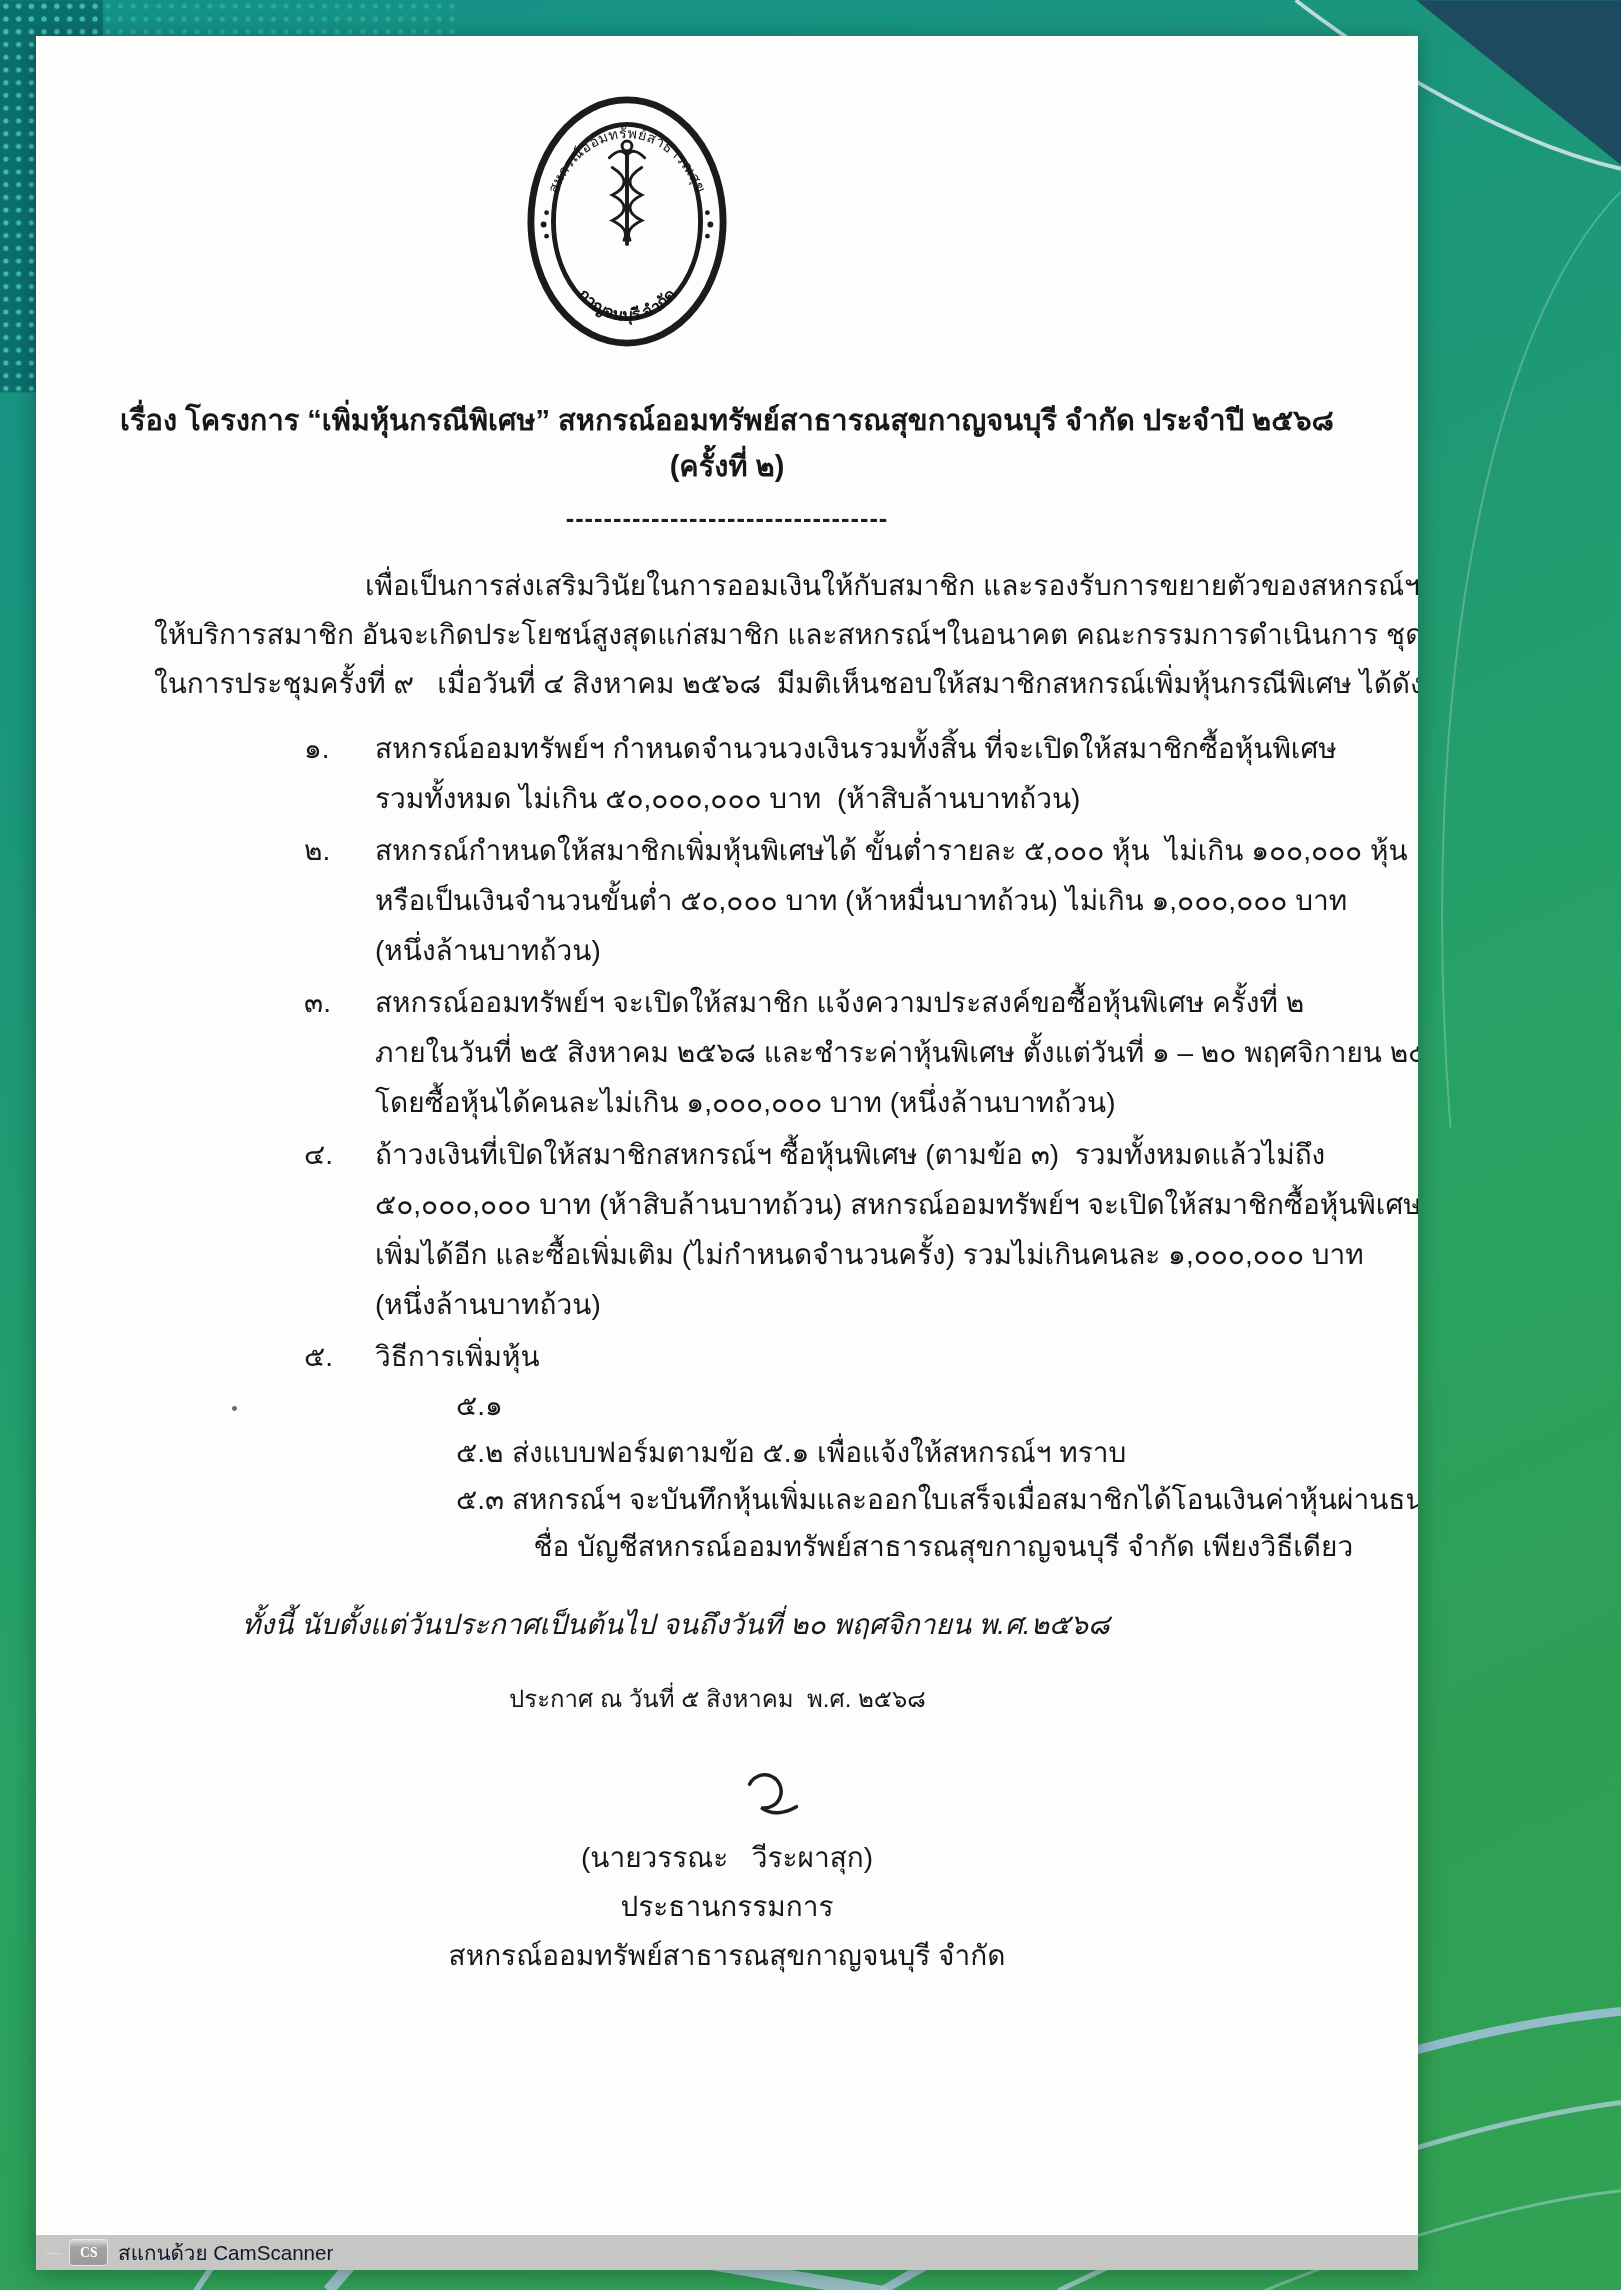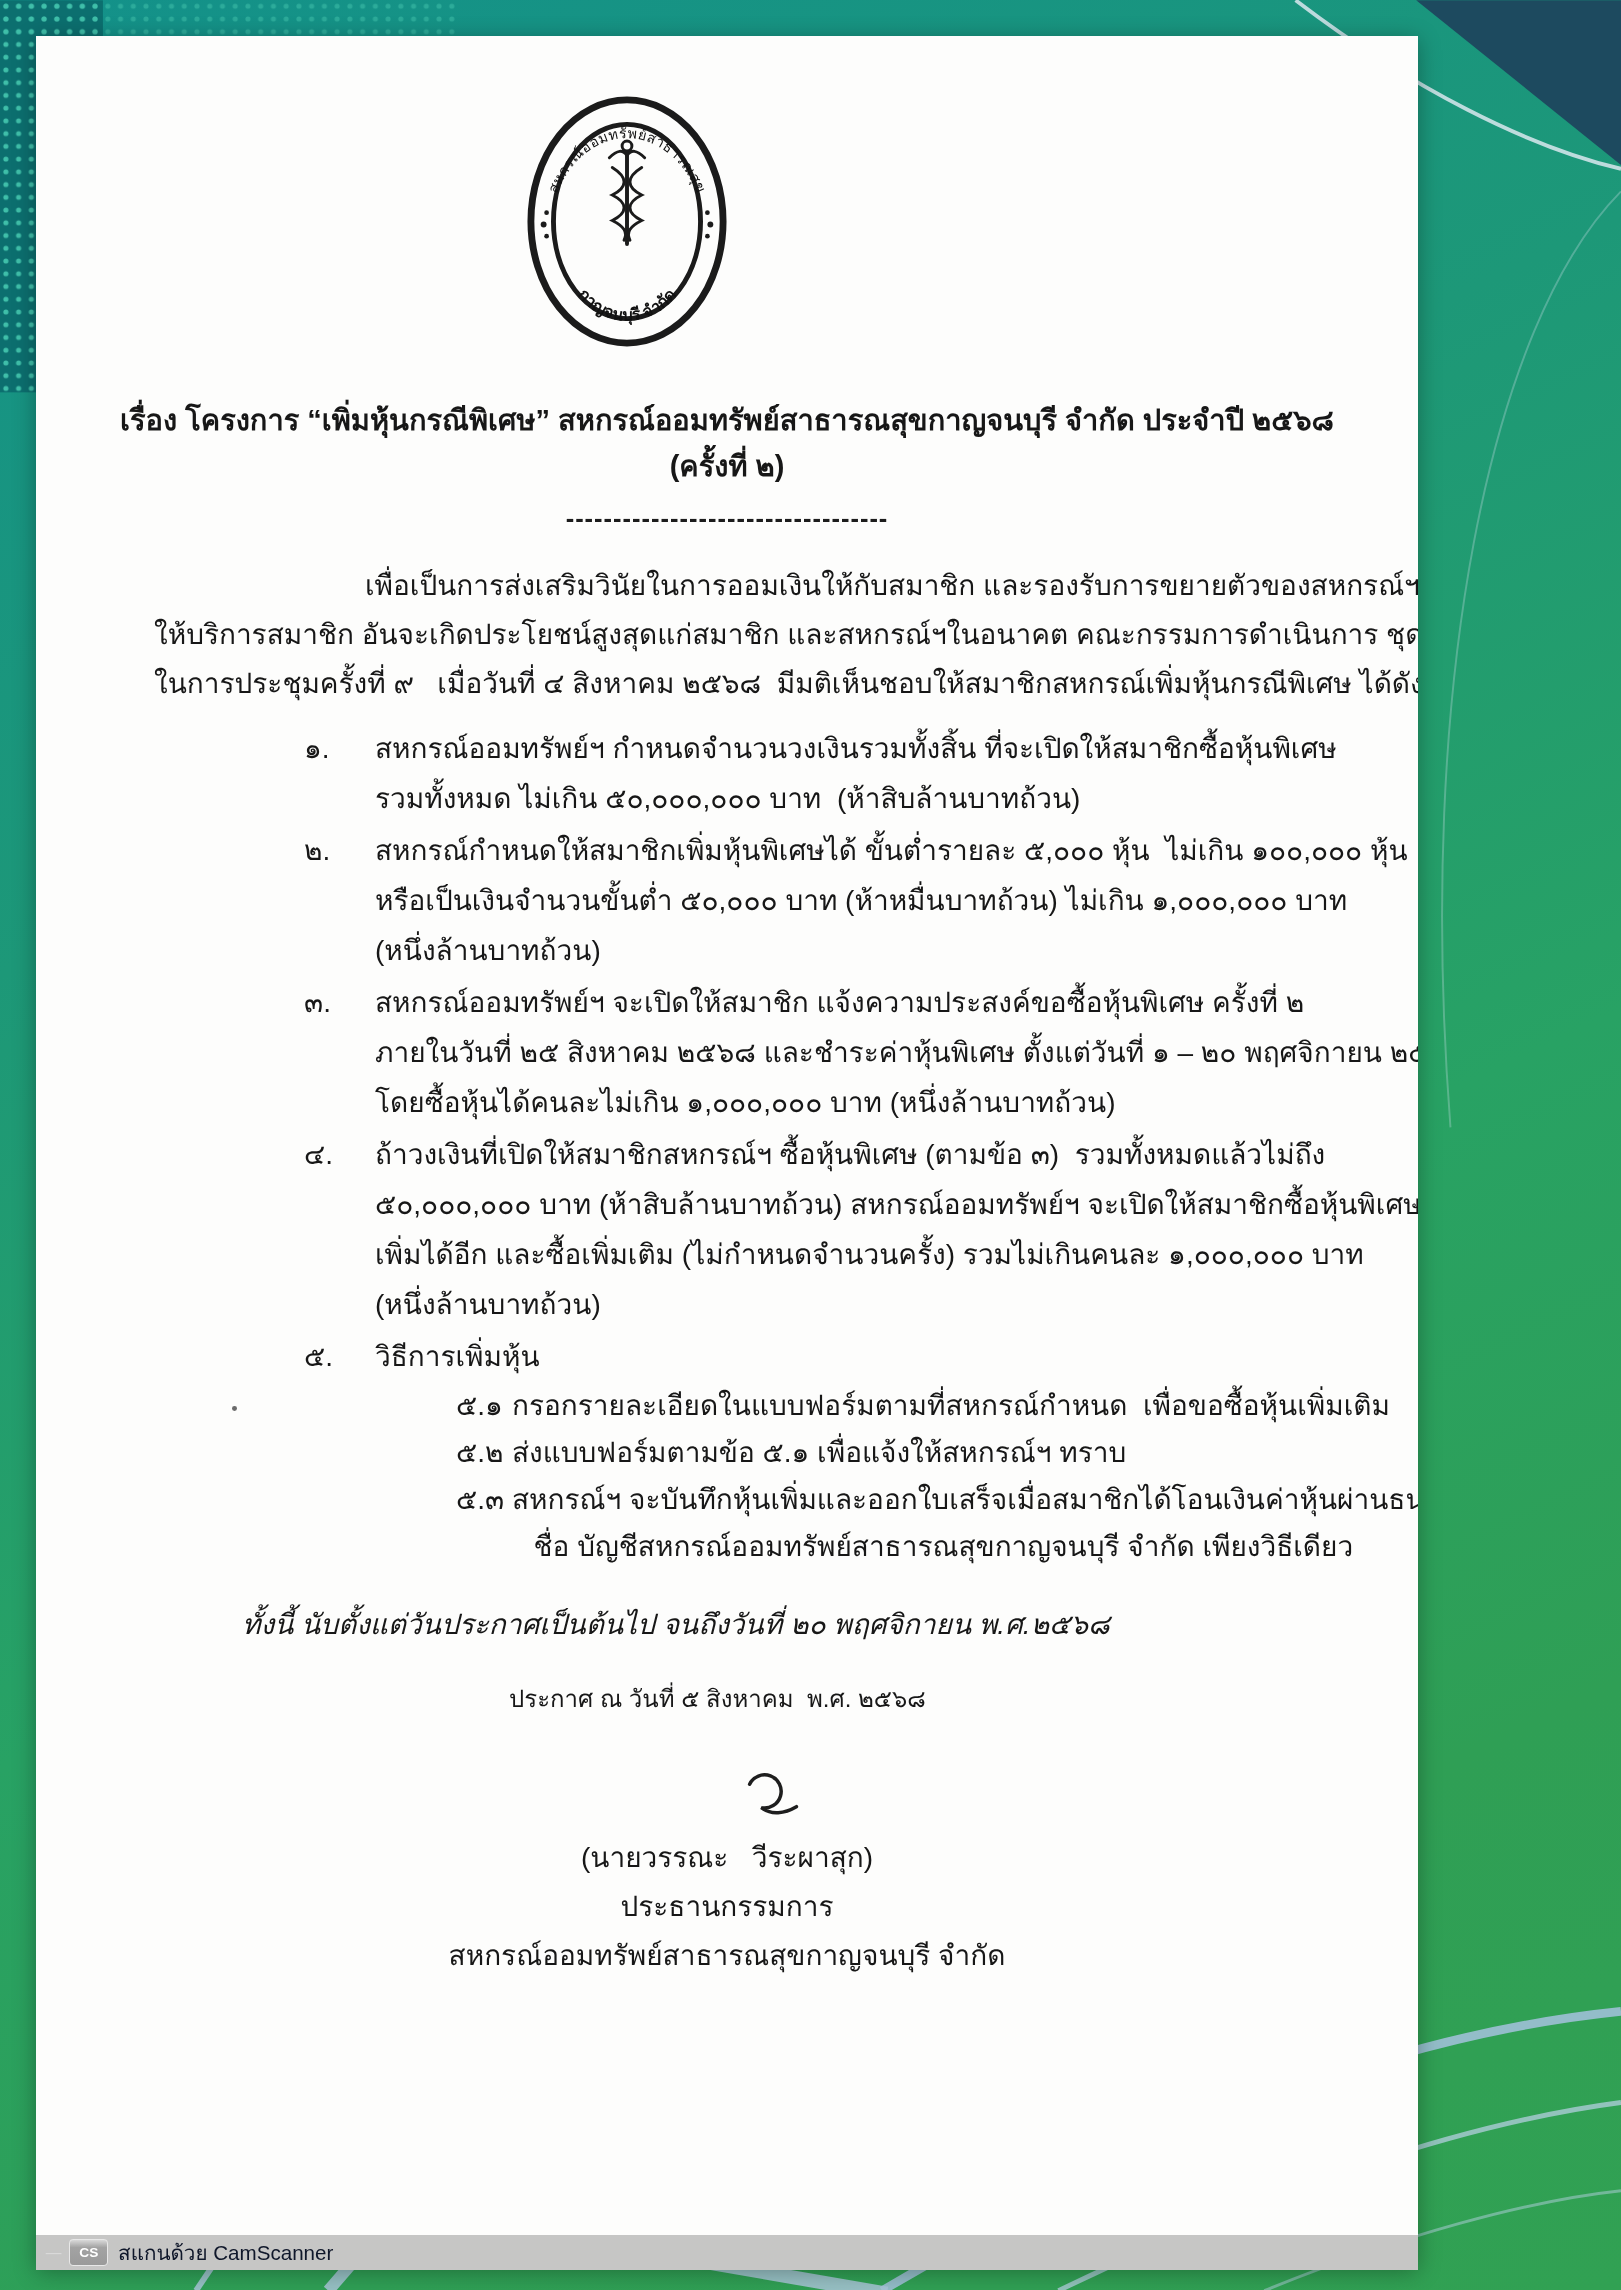--- a/index.html
+++ b/index.html
@@ -30,21 +30,21 @@
   .issued{margin:27.4px 0 0 473px;font-size:24px;line-height:47px;}
   .sigblock{margin-top:33px;text-align:center;font-size:28px;}
   .sig-squiggle{display:block;margin:0 auto;transform:translateX(47px);}
   .sig-name,.sig-pos,.sig-org{line-height:49px;white-space:pre;}
   .stray-dot{position:absolute;left:196px;top:1370px;width:4.9px;height:4.9px;border-radius:50%;background:#6b6b6b;}
   .wm-bar{position:absolute;left:0;right:0;bottom:0;height:35px;background:rgba(122,122,122,.42);
           display:flex;align-items:center;padding-left:9.8px;box-sizing:border-box;}
   .wm-dash{color:#d9d9d9;font-size:15.7px;margin-right:7.8px;}
   .wm-cs{width:37px;height:24.5px;background:linear-gradient(180deg,#d9d9d9 0%,#a3a3a3 30%,#9a9a9a 100%);
          border:1px solid #e8e8e8;border-radius:3.9px;color:#ffffff;font-weight:700;font-size:13.7px;
-         display:flex;align-items:center;justify-content:center;margin-right:9.8px;}
+         display:flex;align-items:center;justify-content:center;margin-right:9.8px;font-family:Liberation Serif, serif;}
   .wm-text{color:#0f172a;font-size:20.6px;}
 </style>
 </head>
 <body>
 
 <div class="stage">
 
   <svg class="decor" viewBox="0 0 1654 2337" aria-hidden="true">
     <defs>
       <pattern id="dots" width="13" height="13" patternUnits="userSpaceOnUse">
@@ -153,23 +153,20 @@
         </div>
       </div>
 
       <div class="item">
         <div class="item-num">๕.</div>
         <div class="item-body">
           <div class="tline">วิธีการเพิ่มหุ้น</div>
           <div class="subitems">
             <div class="subitem">
               <div class="sub-num">๕.๑</div>
-              <div>
-                <div class="tline">กรอกรายละเอียดในแบบฟอร์มตามที่สหกรณ์กำหนด  เพื่อขอซื้อหุ้นเพิ่มเติม</div>
-              </div>
             </div>
             <div class="subitem">
               <div class="sub-num">๕.๒</div>
               <div>
                 <div class="tline">ส่งแบบฟอร์มตามข้อ ๕.๑ เพื่อแจ้งให้สหกรณ์ฯ ทราบ</div>
               </div>
             </div>
             <div class="subitem">
               <div class="sub-num">๕.๓</div>
               <div>

